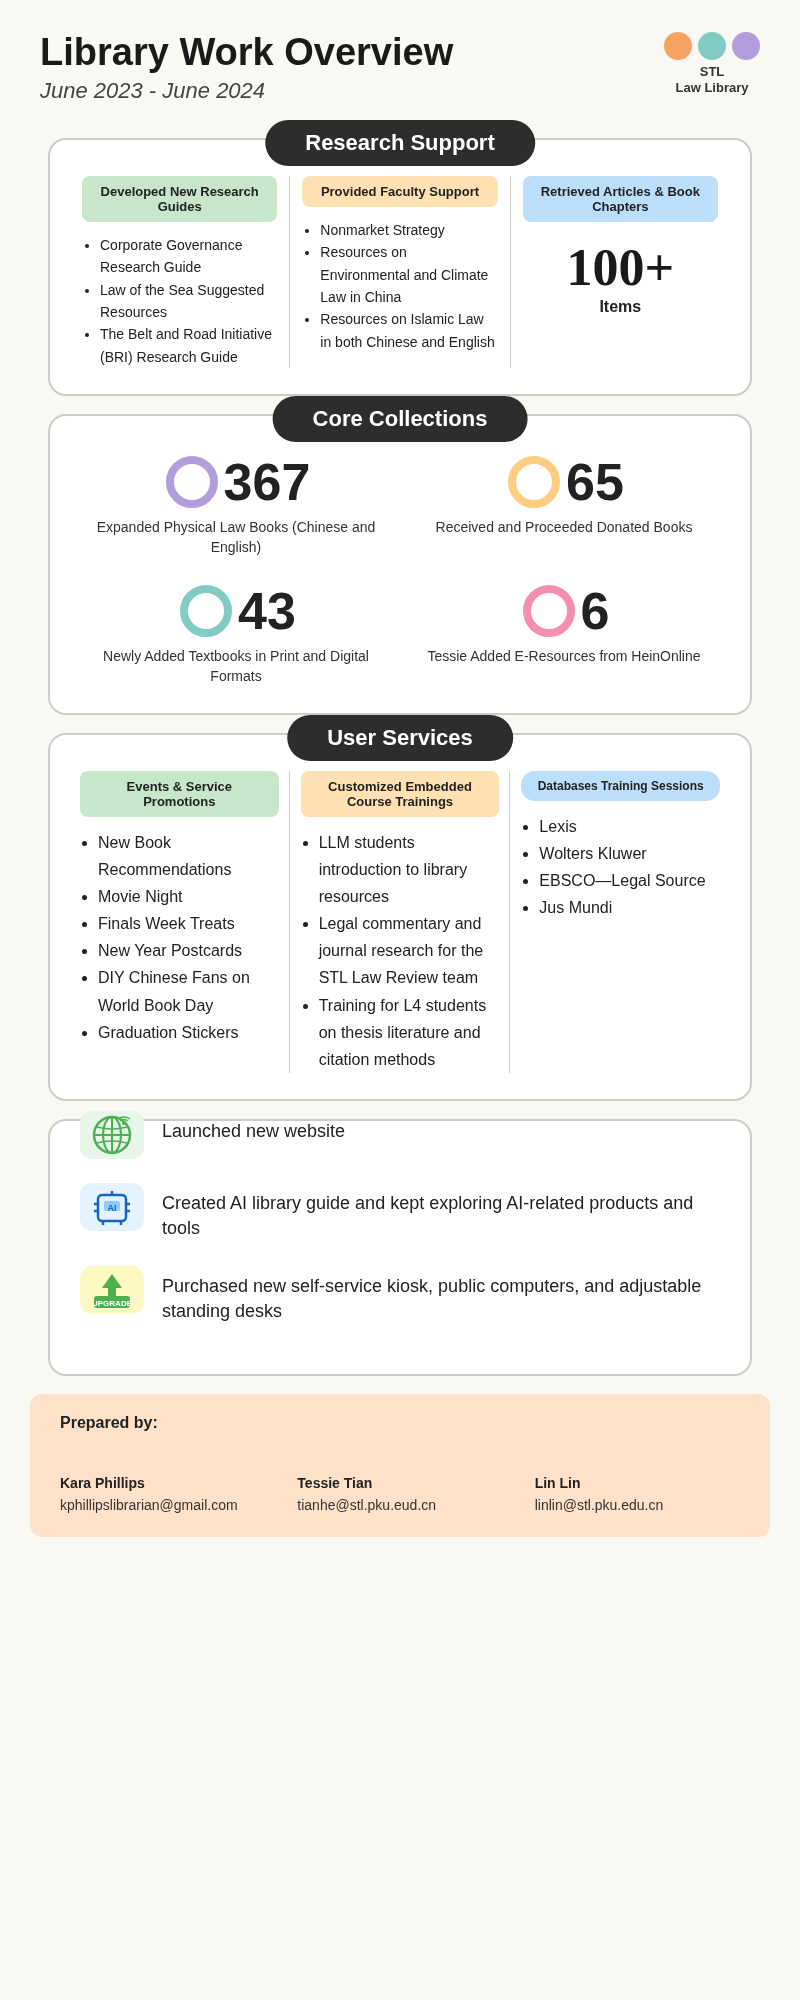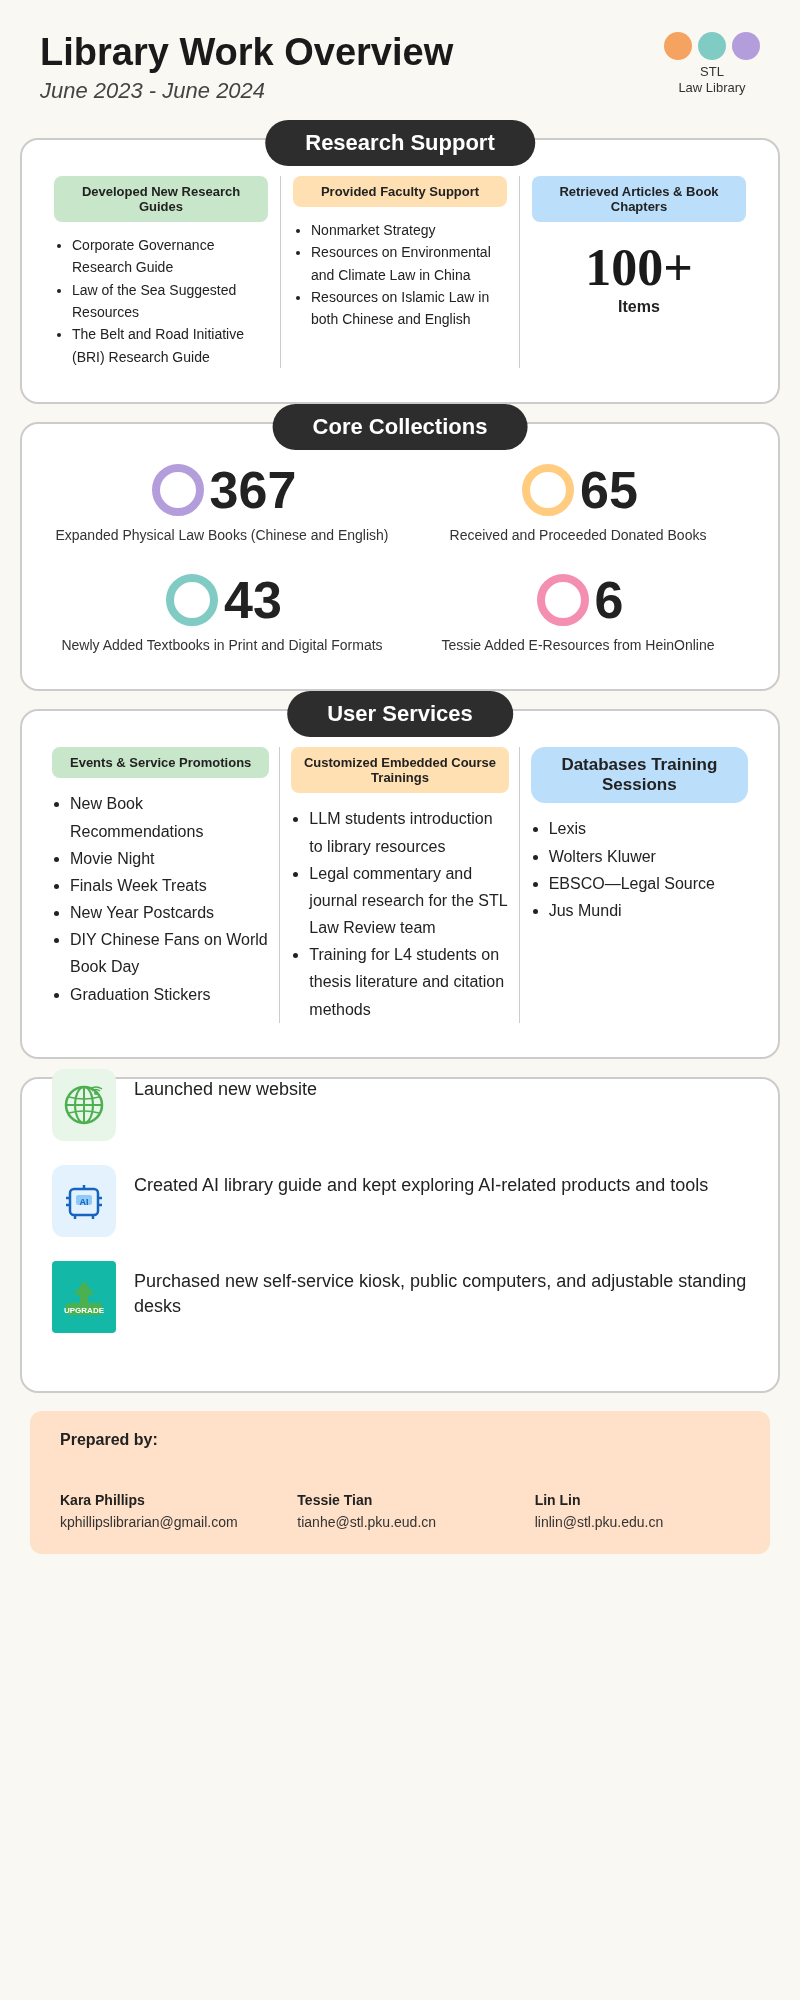--- a/index.html
+++ b/index.html
@@ -39,33 +39,33 @@
       display: flex;
       gap: 6px;
     }
     .logo-circle {
       width: 28px;
       height: 28px;
       border-radius: 50%;
     }
     .logo-text {
       font-size: 13px;
-      font-weight: normal;
+      font-weight: bold;
       color: #333;
       text-align: center;
       line-height: 1.2;
     }
 
     
     .section-wrapper {
-      margin: 18px 20px;
+      margin: 18px 48px;
       border: 2px solid #ccc;
       border-radius: 18px;
       background: #fff;
-      padding: 0 0 24px 0;
+      padding: 0 0 16px 0;
       position: relative;
     }
 
     .section-header-pill {
       background: #2d2d2d;
       color: #fff;
       font-size: 22px;
       font-weight: 800;
       border-radius: 30px;
       padding: 10px 40px;
@@ -191,21 +191,21 @@
       margin-top: -10px;
     }
     .highlight-item {
       display: flex;
       align-items: flex-start;
       gap: 18px;
       margin-bottom: 24px;
     }
     .highlight-icon {
       width: 64px;
-      height: 72px;
+      height: 48px;
       flex-shrink: 0;
       display: flex;
       align-items: center;
       justify-content: center;
       font-size: 36px;
     }
     .highlight-text {
       font-size: 18px;
       line-height: 1.4;
       color: #222;
@@ -242,22 +242,22 @@
     
     .icon-globe-bg {
       background: #e8f5e9;
       border-radius: 12px;
     }
     .icon-ai-bg {
       background: #e3f2fd;
       border-radius: 12px;
     }
     .icon-upgrade-bg {
-      background: #14b8a6;
-      border-radius: 4px;
+      background: #fef9c3;
+      border-radius: 12px;
     }
   </style>
 </head>
 <body>
 
 <div class="header">
   <div>
     <div class="header-title">Library Work Overview</div>
     <div class="header-subtitle">June 2023 - June 2024</div>
   </div>
@@ -374,21 +374,21 @@
       <div class="research-col-label label-orange" style="font-size:13px;">Customized Embedded Course Trainings</div>
       <ul>
         <li>LLM students introduction to library resources</li>
         <li>Legal commentary and journal research for the STL Law Review team</li>
         <li>Training for L4 students on thesis literature and citation methods</li>
       </ul>
     </div>
     <div class="divider-v"></div>
 
     <div class="us-col">
-      <div class="research-col-label label-blue" style="font-size:17px;border-radius:14px;">Databases Training Sessions</div>
+      <div class="research-col-label label-blue" style="font-size:12px;border-radius:14px;">Databases Training Sessions</div>
       <ul>
         <li>Lexis</li>
         <li>Wolters Kluwer</li>
         <li>EBSCO—Legal Source</li>
         <li>Jus Mundi</li>
       </ul>
     </div>
   </div>
 </div>
 

